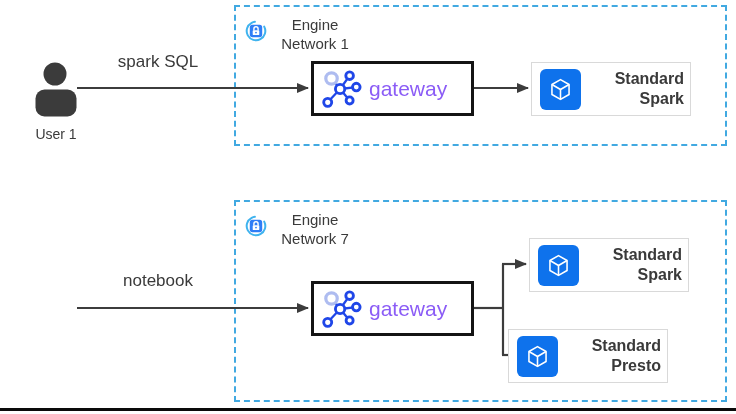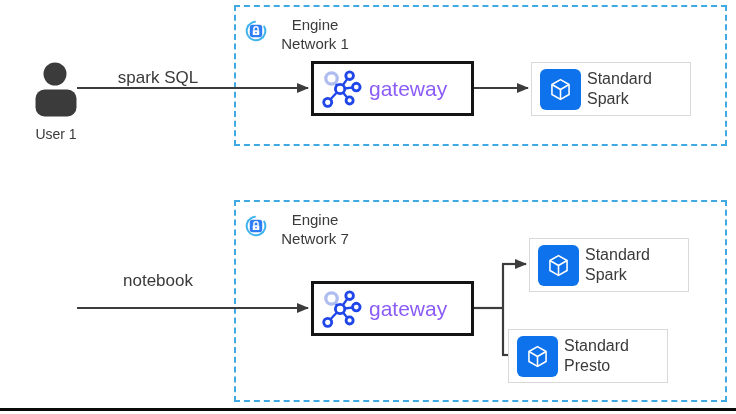--- a/index.html
+++ b/index.html
@@ -24,32 +24,32 @@
 
   
   .engine-box{position:absolute;width:158px;height:52px;background:#ffffff;border:1px solid #d9d9d9;
               display:flex;align-items:center;z-index:3;}
   .engine-box.e1{left:531px;top:62px;}
   .engine-box.e2{left:529px;top:238px;}
   .engine-box.e3{left:508px;top:329px;}
   .engine-icon{width:41px;height:41px;margin-left:8px;background:#0e72ec;border-radius:6px;
                display:flex;align-items:center;justify-content:center;flex:0 0 auto;}
   .engine-icon svg{width:27px;height:27px;display:block;}
-  .engine-label{flex:1;text-align:left;font-size:16px;line-height:1.22;padding:0 6px;color:#3a3a3a;}
+  .engine-label{flex:1;text-align:right;font-size:16px;line-height:1.22;padding:0 6px;color:#3a3a3a;font-weight:bold;}
 
   
   .user{position:absolute;width:80px;text-align:center;z-index:3;}
   .user.u1{left:16px;top:62px;}
   .user.u2{left:16px;top:281px;}
   .person-icon{width:43px;height:55px;display:block;margin:0 auto;}
   .user-label{margin-top:9px;font-size:14px;color:#3a3a3a;}
 
   
   .request-label{position:absolute;width:140px;text-align:center;font-size:17px;color:#3a3a3a;z-index:3;}
-  .request-label.r1{left:88px;top:52px;margin-top:16px;}
+  .request-label.r1{left:88px;top:52px;}
   .request-label.r2{left:88px;top:271px;}
 
   .connectors{position:absolute;left:0;top:0;z-index:2;}
 
   .bottom-rule{position:absolute;left:0;top:408px;width:736px;height:3px;background:#0a0a0a;z-index:4;}
 </style>
 </head>
 <body>
 
 <div class="canvas">

